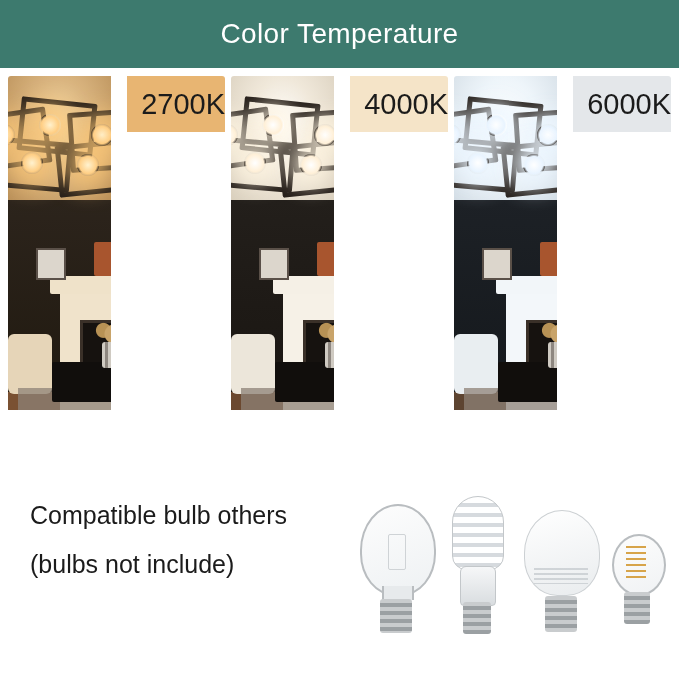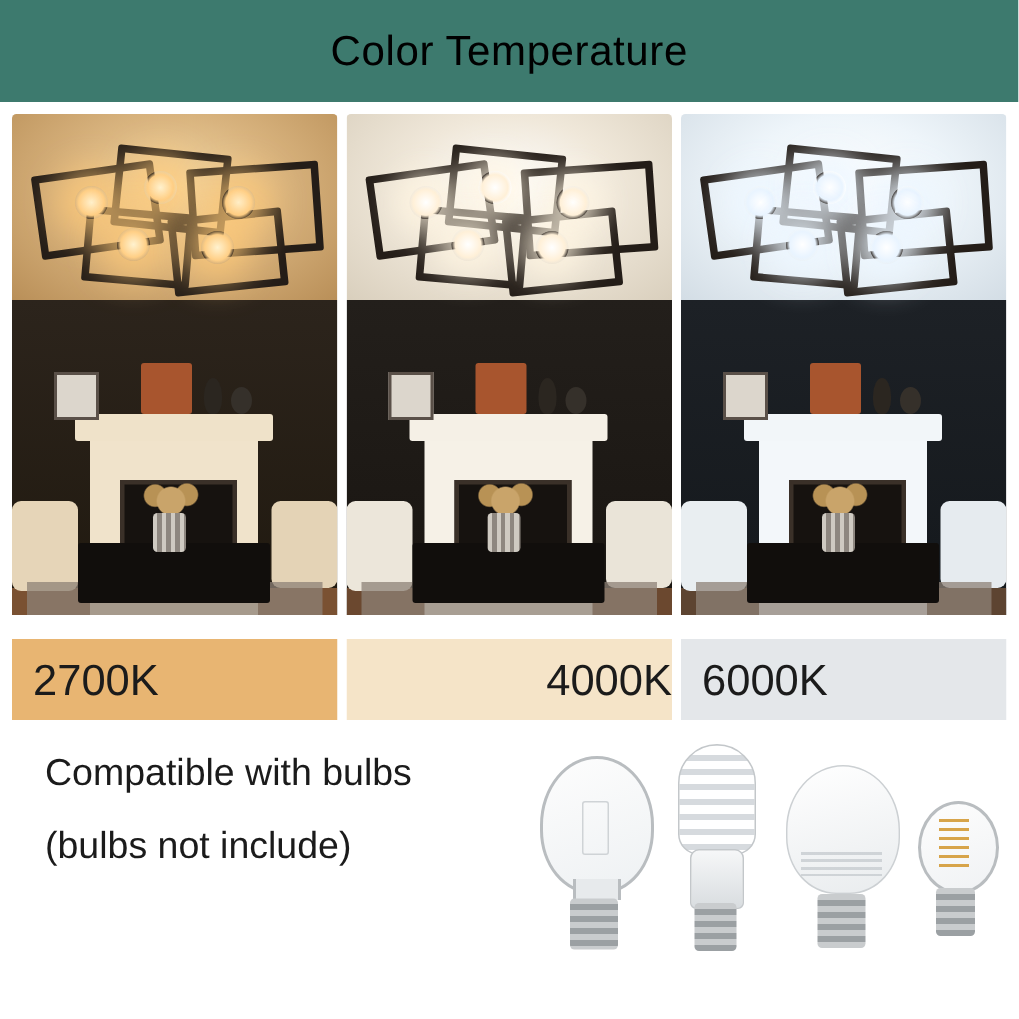--- a/index.html
+++ b/index.html
@@ -11,32 +11,32 @@
   }
   .page{position:relative;width:679px;height:679px;background:#fff;}
 
   
   .header{
     position:absolute;left:0;top:0;width:679px;height:68px;
     background:#3d7a6e;
     display:flex;align-items:center;justify-content:center;
   }
   .header-title{
-    color:#000000;font-size:28px;letter-spacing:.4px;font-weight:400;
+    color:#ffffff;font-size:28px;letter-spacing:.4px;font-weight:400;
   }
 
   
   .panels{
     position:absolute;left:8px;top:76px;width:663px;height:390px;
     display:flex;gap:6px;
   }
   .panel{
     position:relative;width:217px;height:448px;
     border-radius:3px;overflow:hidden;
-    display:flex;flex-direction:column;gap:16px;
+    display:flex;flex-direction:row;gap:16px;
   }
   .scene{position:relative;width:100%;height:334px;overflow:hidden;}
 
   
   .ceiling{position:absolute;left:0;top:0;width:100%;height:124px;}
   .wall{position:absolute;left:0;top:124px;width:100%;height:210px;}
 
   
   .lamp{position:absolute;left:50%;top:18px;transform:translateX(-50%);
         width:190px;height:105px;}
@@ -244,21 +244,21 @@
       </div>
       <div class="caption" style="background:#e4e7ea;">
         <span>6000K</span>
       </div>
     </div>
 
   </div>
 
   <div class="bottom">
     <div class="compat-text">
-      <div>Compatible with bulbs</div>
+      <div>Compatible bulb others</div>
       <div style="margin-top:10px;">(bulbs not include)</div>
     </div>
 
     <div class="bulbs">
       <div class="bulb-item b-classic">
         <div class="glass"></div>
         <div class="fil"></div>
         <div class="neck"></div>
         <div class="base"></div>
       </div>

